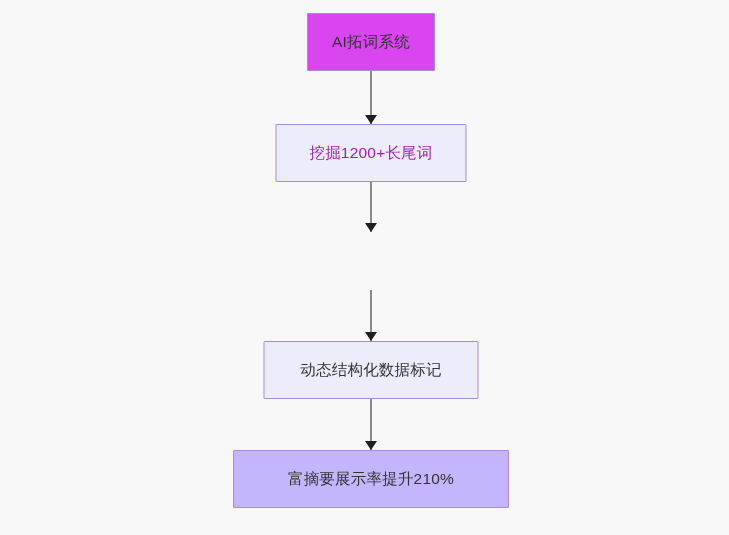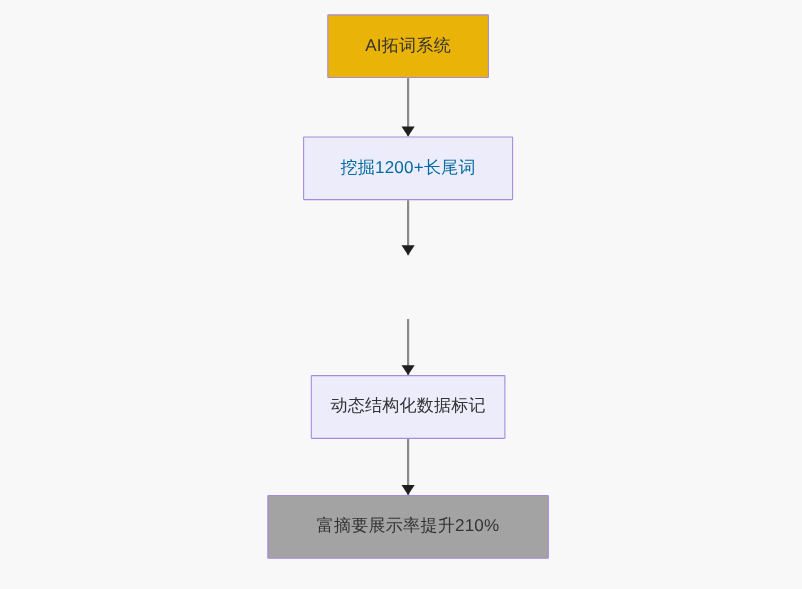--- a/index.html
+++ b/index.html
@@ -77,26 +77,26 @@
   </div>
   <div class="edge" style="left: 371px; top: 290px; height: 51px;">
     <div class="edge-line" style="height: 51px; background: rgb(138, 138, 138);"></div>
     <div class="edge-head" style="border-top-color: rgb(31, 31, 31);"></div>
   </div>
   <div class="edge" style="left: 371px; top: 399px; height: 51px;">
     <div class="edge-line" style="height: 51px; background: rgb(138, 138, 138);"></div>
     <div class="edge-head" style="border-top-color: rgb(31, 31, 31);"></div>
   </div>
 
-  <div class="node" style="left: 371px; top: 13px; width: 147px; background: #eab308; border-color: rgb(167, 139, 218);">
+  <div class="node" style="left: 371px; top: 13px; width: 128px; background: #d946ef; border-color: rgb(167, 139, 218);">
     <span class="node-label" style="color: rgb(51, 51, 51);">AI拓词系统</span>
   </div>
   <div class="node" style="left: 371px; top: 124px; width: 191px; background: rgb(236, 236, 251); border-color: rgb(167, 139, 218);">
-    <span class="node-label" style="color: #0369a1;">挖掘1200+长尾词</span>
+    <span class="node-label" style="color: #a21caf;">挖掘1200+长尾词</span>
   </div>
-  <div class="node" style="left: 371px; top: 341px; width: 177px; background: rgb(236, 236, 251); border-color: rgb(167, 139, 218); text-align: right;">
+  <div class="node" style="left: 371px; top: 341px; width: 215px; background: rgb(236, 236, 251); border-color: rgb(167, 139, 218); text-align: right;">
     <span class="node-label" style="color: rgb(51, 51, 51);">动态结构化数据标记</span>
   </div>
-  <div class="node" style="left: 371px; top: 450px; width: 256px; background: #a3a3a3; border-color: rgb(167, 139, 218);">
+  <div class="node" style="left: 371px; top: 450px; width: 276px; background: #c4b5fd; border-color: rgb(167, 139, 218);">
     <span class="node-label" style="color: rgb(51, 51, 51);">富摘要展示率提升210%</span>
   </div>
 
 </div>
 
 </body></html>

